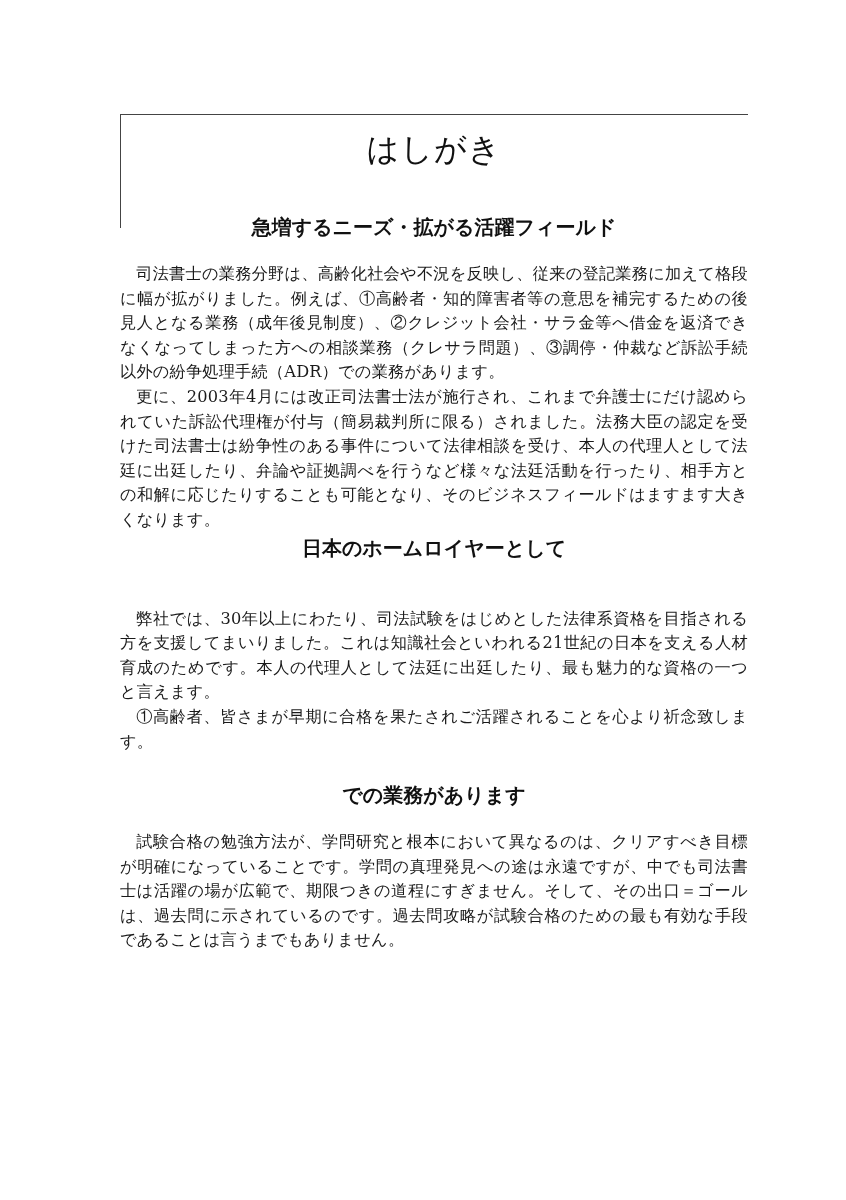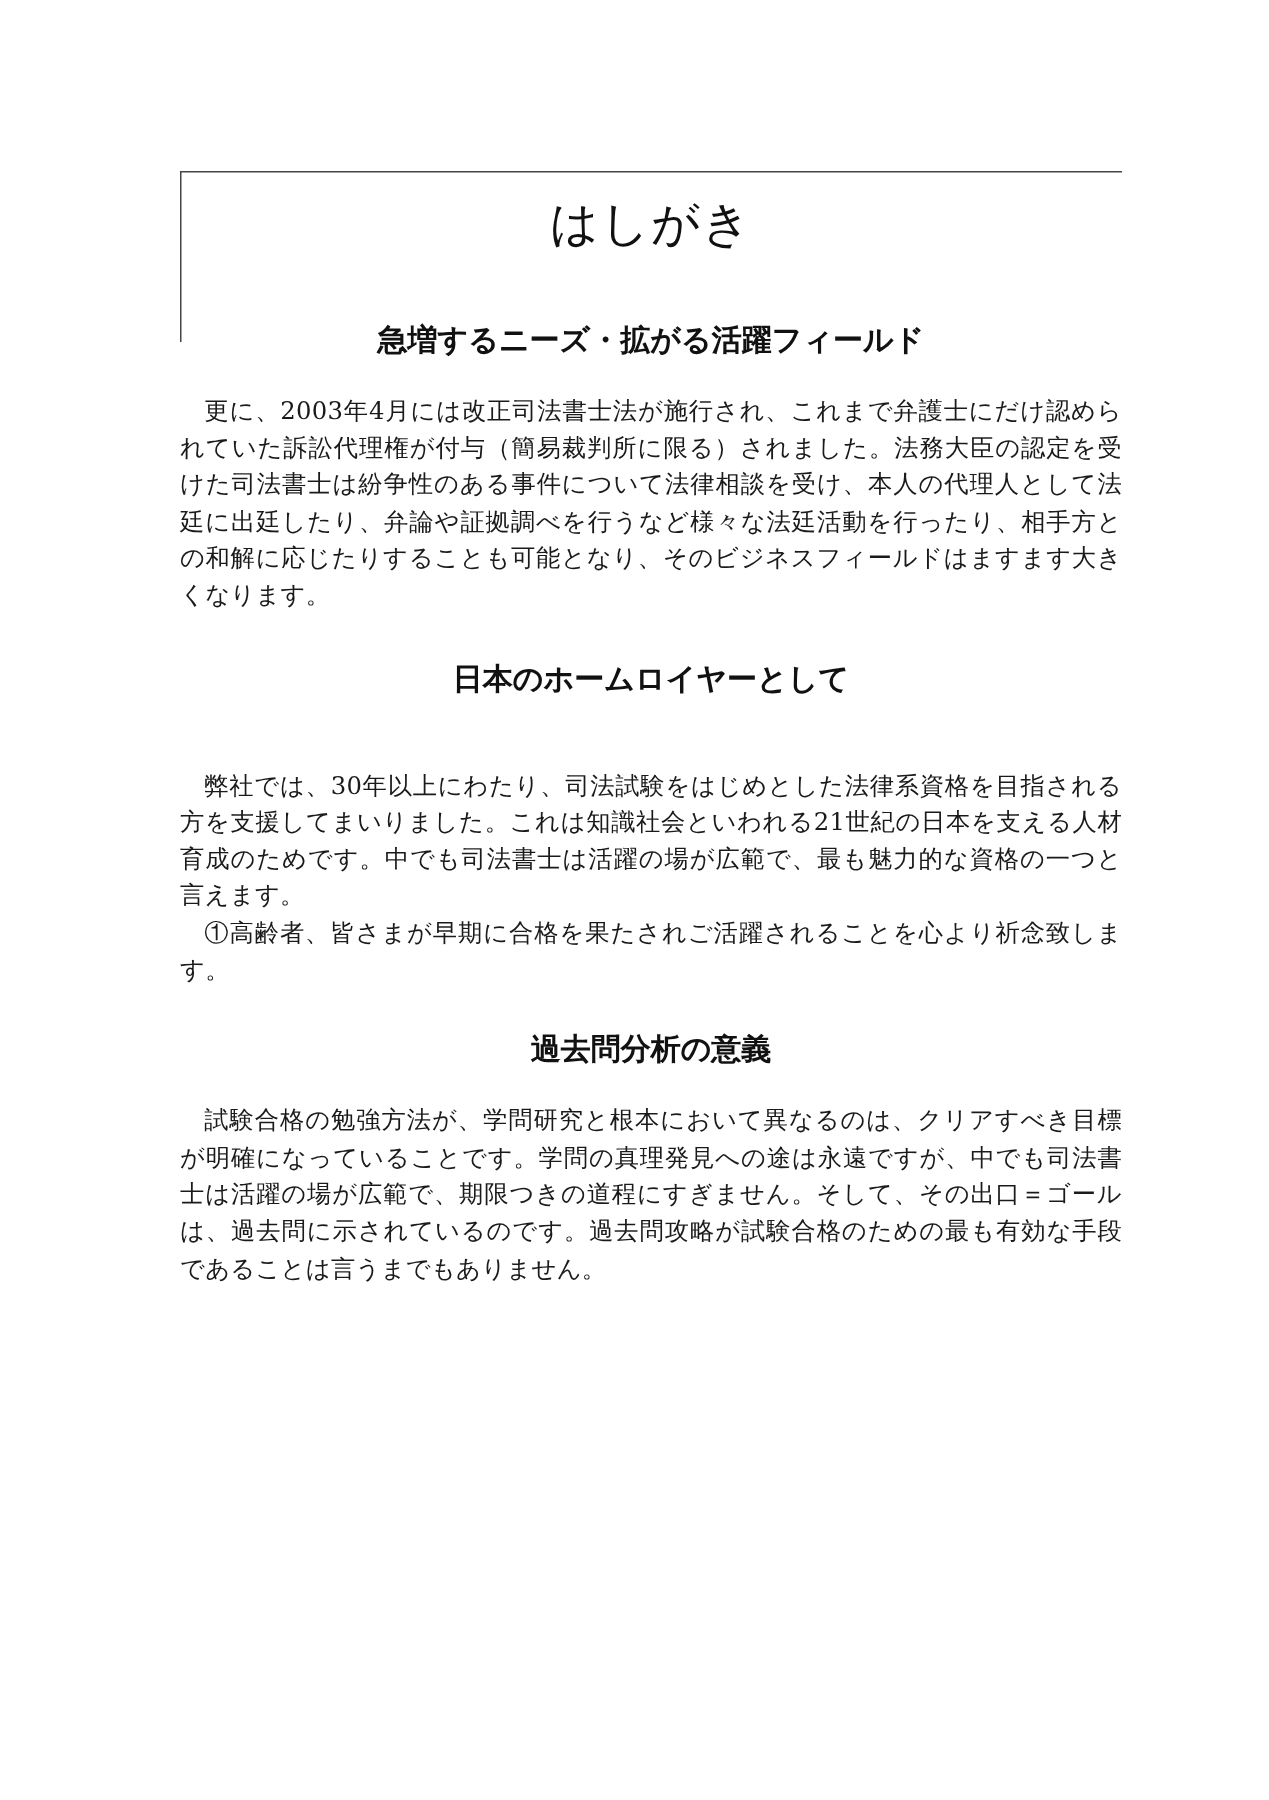--- a/index.html
+++ b/index.html
@@ -56,21 +56,21 @@
       font-weight: bold;
       font-size: 20px;
       margin: 0;
       color: #111;
       line-height: 34px;
     }
     .section {
       margin: 0;
     }
     .section-heading.h1 { margin-bottom: 16px; }
-    .section-heading.h2 { margin-top: 28px; margin-bottom: 16px; }
+    .section-heading.h2 { margin-bottom: 16px; }
     .section-heading.h3 { margin-top: 26px; margin-bottom: 16px; }
     .para {
       margin: 0;
       font-size: 16.2px;
       line-height: 24.6px;
       text-indent: 1em;
       text-align: justify;
       letter-spacing: 0.2px;
     }
     .para-gap {
@@ -82,28 +82,29 @@
 
 <div class="frame-top"></div>
 <div class="frame-left"></div>
 
 <h1 class="page-title">はしがき</h1>
 
 <div class="content">
 
   <section class="section">
     <h2 class="section-heading h1">急増するニーズ・拡がる活躍フィールド</h2>
+    <p class="para">司法書士の業務分野は、高齢化社会や不況を反映し、従来の登記業務に加えて格段に幅が拡がりました。例えば、①高齢者・知的障害者等の意思を補完するための後見人となる業務（成年後見制度）、②クレジット会社・サラ金等へ借金を返済できなくなってしまった方への相談業務（クレサラ問題）、③調停・仲裁など訴訟手続以外の紛争処理手続（ADR）での業務があります。</p>
     <p class="para">更に、2003年4月には改正司法書士法が施行され、これまで弁護士にだけ認められていた訴訟代理権が付与（簡易裁判所に限る）されました。法務大臣の認定を受けた司法書士は紛争性のある事件について法律相談を受け、本人の代理人として法廷に出廷したり、弁論や証拠調べを行うなど様々な法廷活動を行ったり、相手方との和解に応じたりすることも可能となり、そのビジネスフィールドはますます大きくなります。</p>
   </section>
 
   <section class="section">
     <h2 class="section-heading h2">日本のホームロイヤーとして</h2>
     <div class="para-gap"></div>
-    <p class="para">弊社では、30年以上にわたり、司法試験をはじめとした法律系資格を目指される方を支援してまいりました。これは知識社会といわれる21世紀の日本を支える人材育成のためです。中でも司法書士は活躍の場が広範で、最も魅力的な資格の一つと言えます。</p>
+    <p class="para">弊社では、30年以上にわたり、司法試験をはじめとした法律系資格を目指される方を支援してまいりました。これは知識社会といわれる21世紀の日本を支える人材育成のためです。本人の代理人として法廷に出廷したり、最も魅力的な資格の一つと言えます。</p>
     <p class="para">①高齢者、皆さまが早期に合格を果たされご活躍されることを心より祈念致します。</p>
   </section>
 
   <section class="section">
-    <h2 class="section-heading h3">過去問分析の意義</h2>
+    <h2 class="section-heading h3">での業務があります</h2>
     <p class="para">試験合格の勉強方法が、学問研究と根本において異なるのは、クリアすべき目標が明確になっていることです。学問の真理発見への途は永遠ですが、中でも司法書士は活躍の場が広範で、期限つきの道程にすぎません。そして、その出口＝ゴールは、過去問に示されているのです。過去問攻略が試験合格のための最も有効な手段であることは言うまでもありません。</p>
   </section>
 
 </div>
 
 </body></html>

